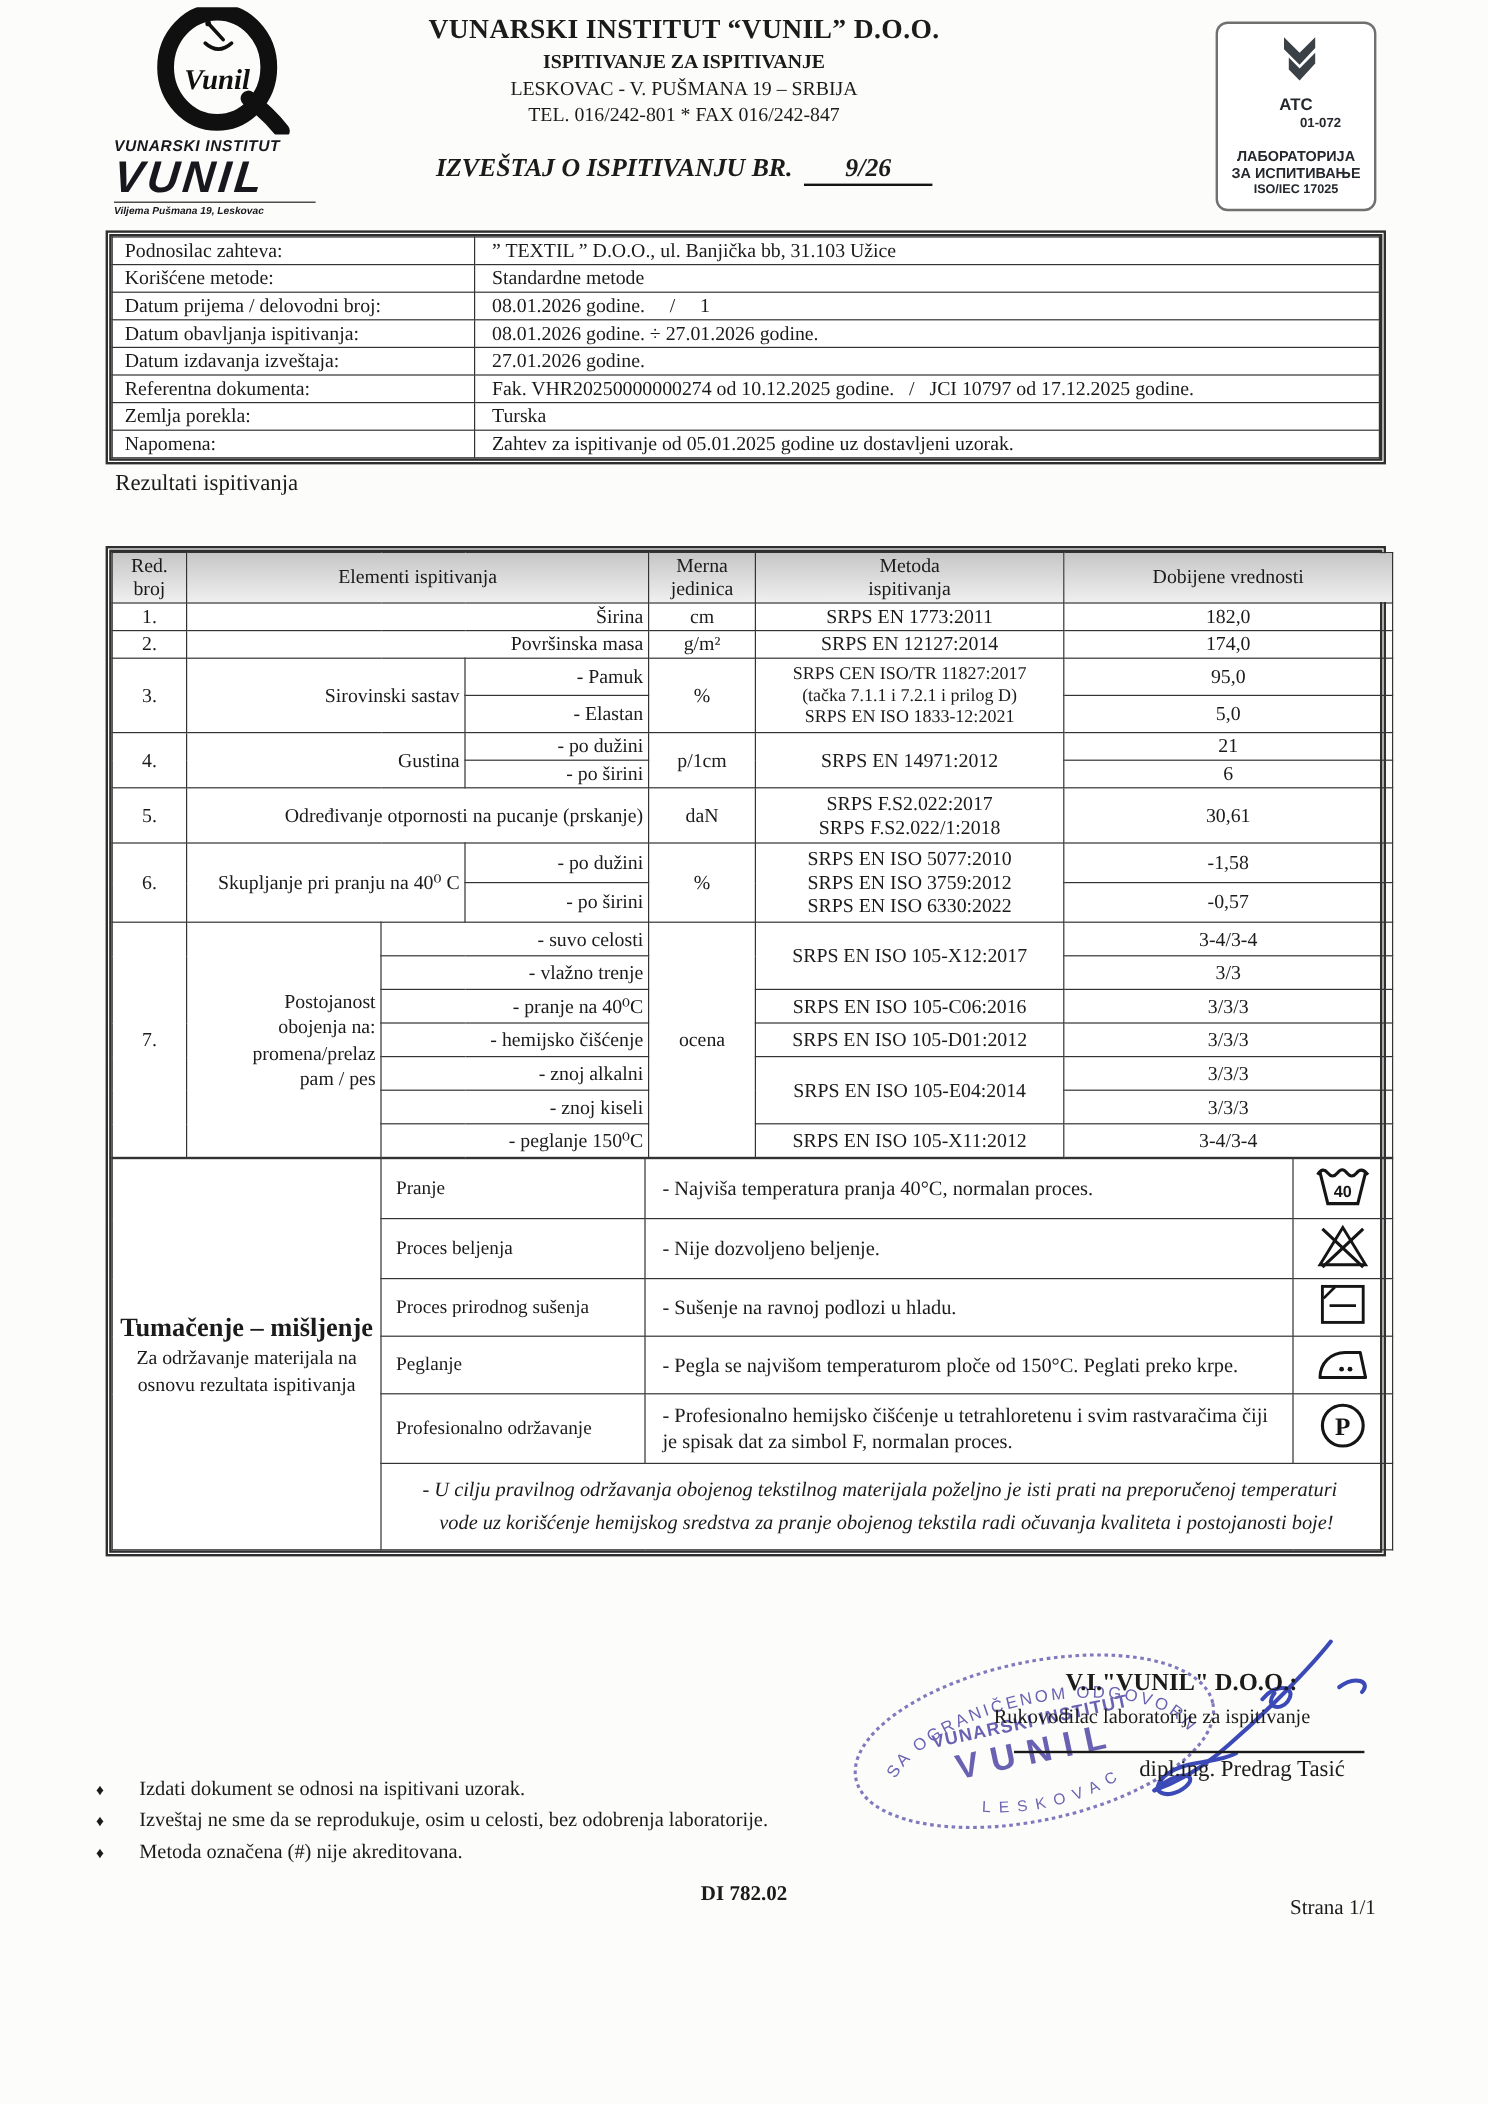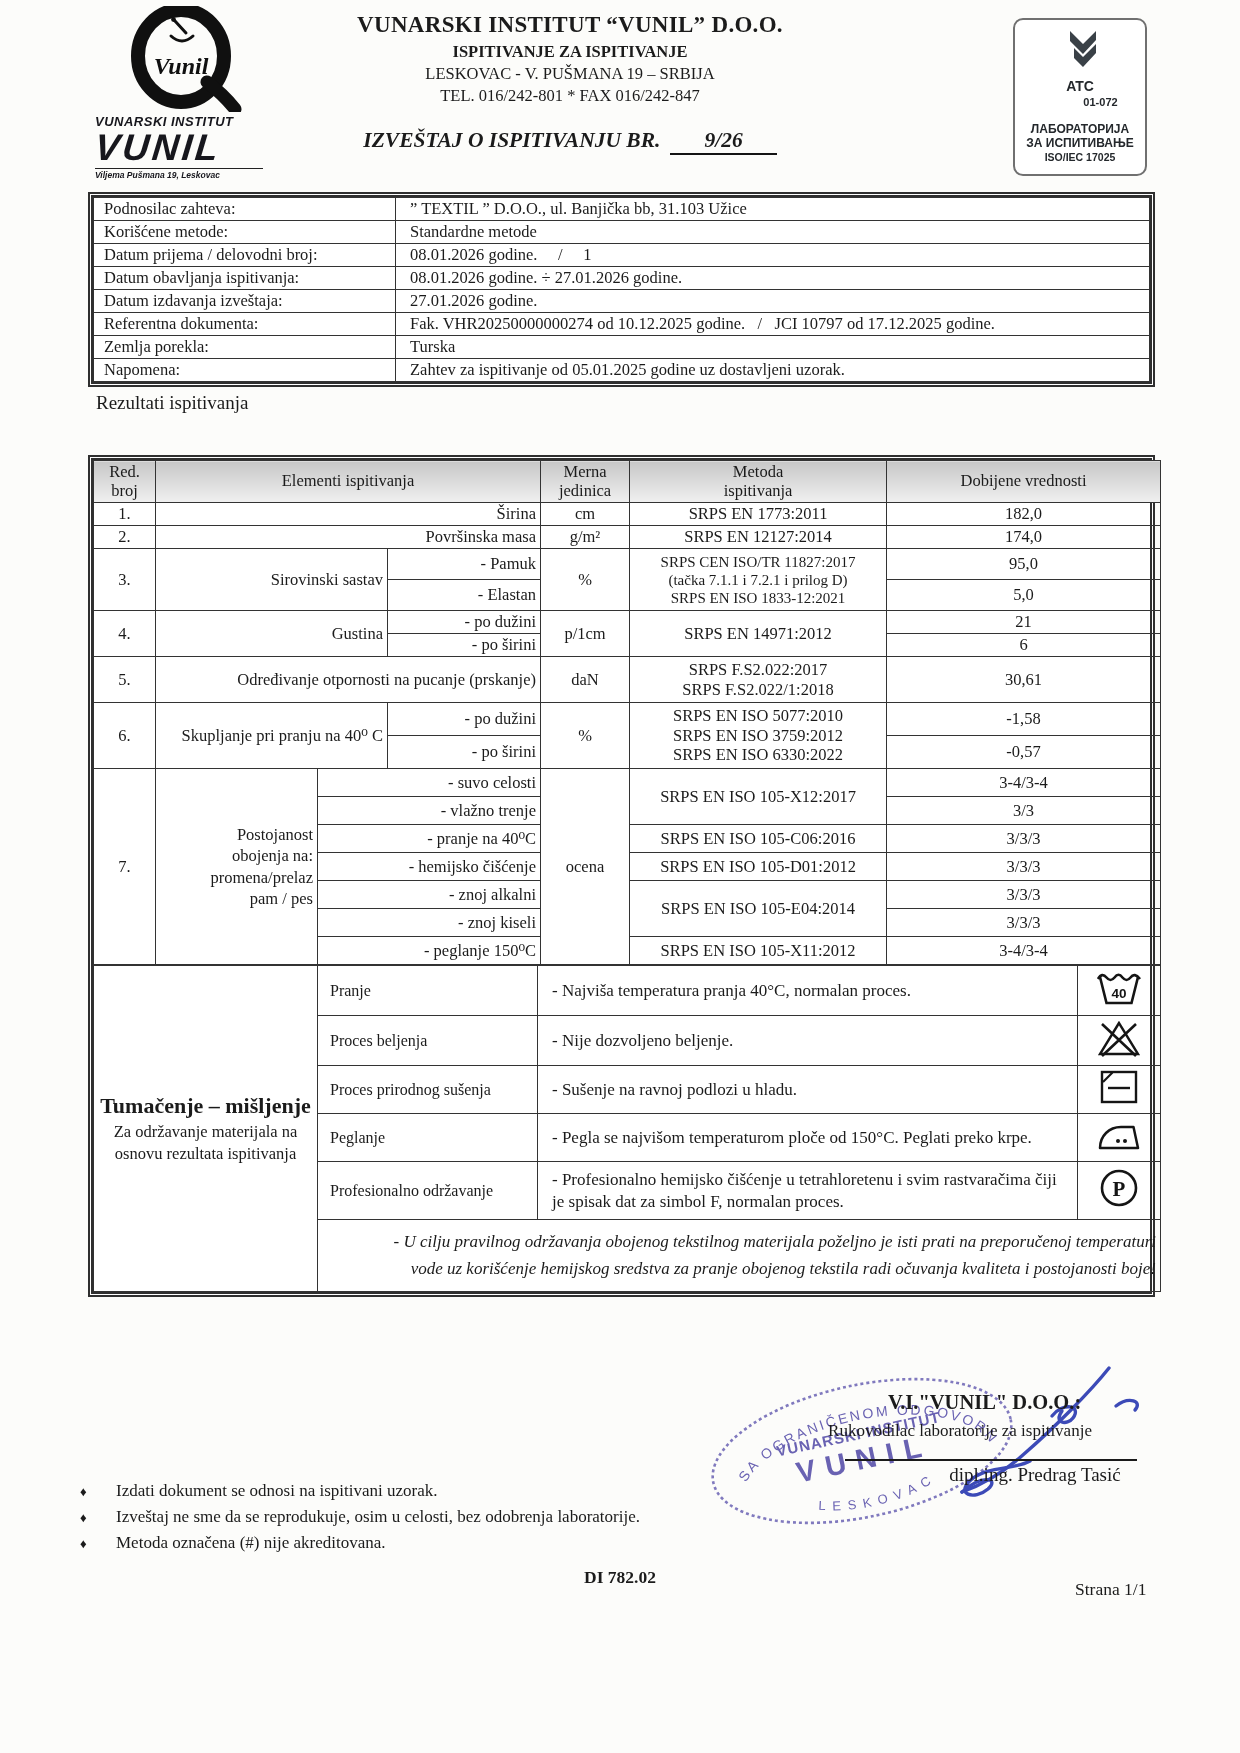--- a/index.html
+++ b/index.html
@@ -55,21 +55,21 @@
   .mth{text-align:center;line-height:1.2;}
   .rh42{height:42px;} .rh22{height:22px;} .rh31{height:31px;} .rh46{height:46px;}
   .rh33{height:33px;} .rh28{height:28px;}
   .crh50{height:50px;} .crh48{height:48px;} .crh46{height:46px;} .crh58{height:58px;} .crh72{height:72px;}
 
   .care-label{text-align:center;line-height:1.35;}
   .care-label .t{font-weight:700;font-size:22px;}
   .care-name{padding-left:12px;font-size:16px;}
   .care-desc{padding-left:14px;font-size:17px;line-height:1.25;}
   .icon-cell{text-align:center;}
-  .note-cell{font-style:italic;font-size:17px;line-height:1.55;padding-left:34px;text-align:right;}
+  .note-cell{font-style:italic;font-size:17px;line-height:1.55;padding-left:34px;}
   .note-cell .l2{padding-left:14px;}
 
   
   .sig-company{left:888px;top:1391px;width:280px;font-size:20.5px;font-weight:700;}
   .sig-role{left:770px;top:1421px;width:380px;font-size:17px;text-align:center;}
   .sig-line{left:845px;top:1459px;width:292px;border-top:2px solid #1a1a1a;}
   .sig-name{left:905px;top:1464px;width:260px;font-size:19px;text-align:center;}
   .notes{left:80px;top:1481px;width:720px;}
   .note-row{display:flex;align-items:baseline;height:26px;font-size:17px;}
   .diamond{width:36px;font-size:13px;}

